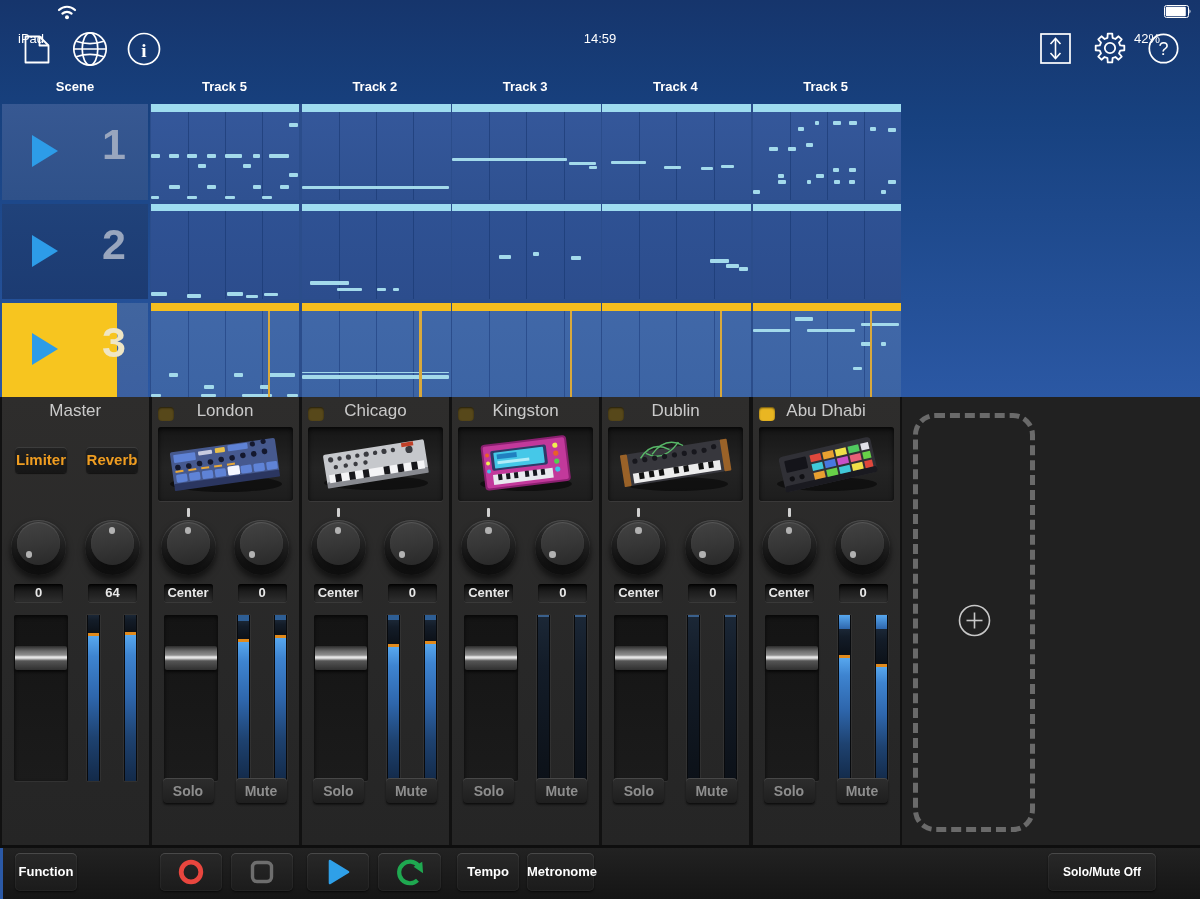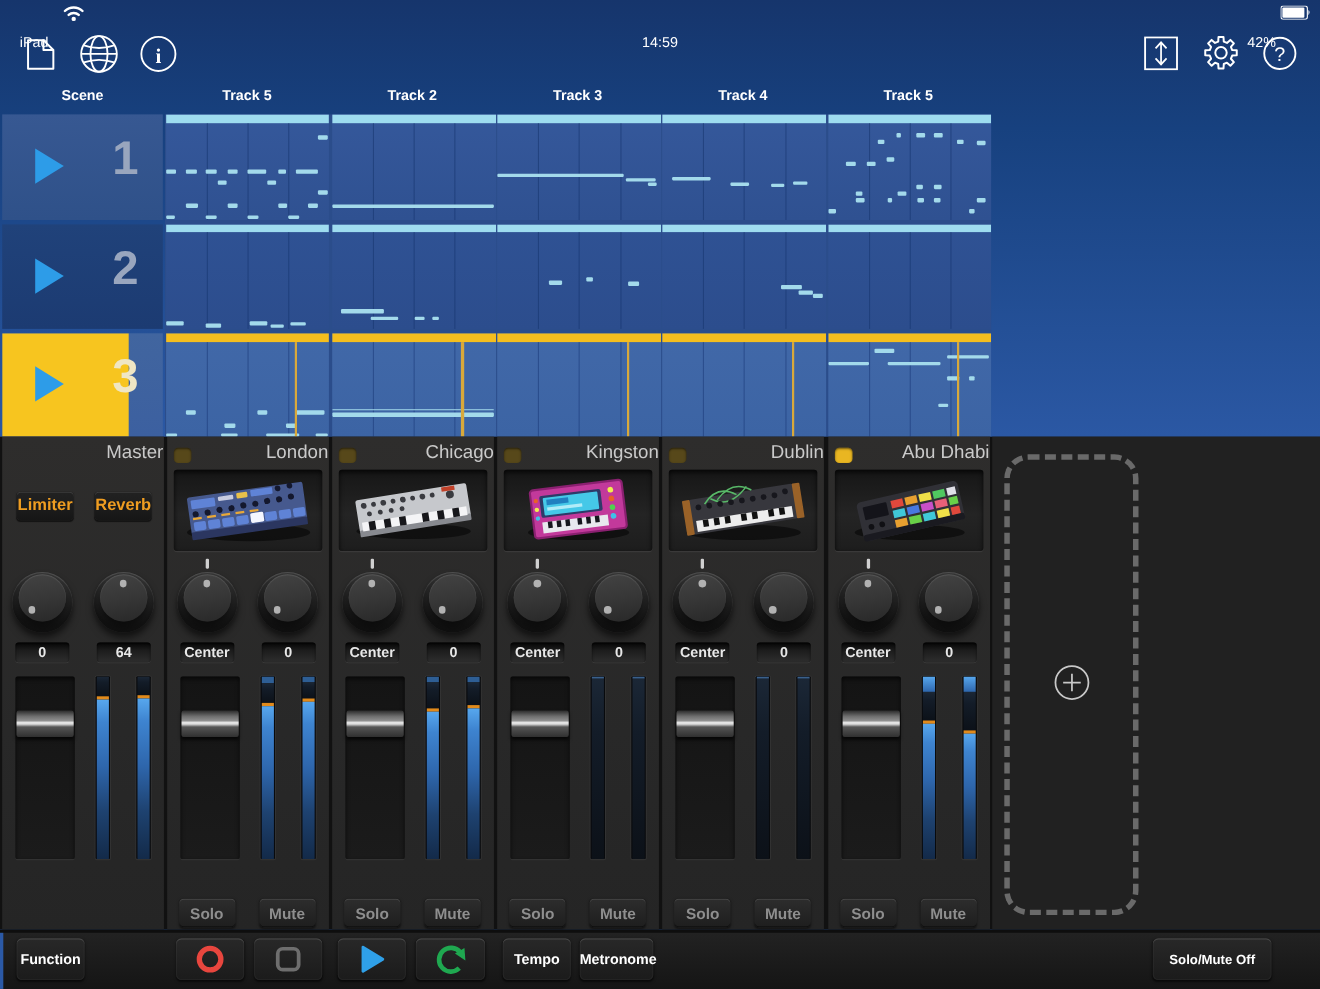--- a/index.html
+++ b/index.html
@@ -17,34 +17,34 @@
 .topbar{position:absolute;left:0;top:0;width:100%;height:7.5px;}
 .gl{position:absolute;top:7.5px;bottom:0;width:1px;}
 .note{position:absolute;background:#A3DAEB;border-radius:1px;}
 .ph{position:absolute;top:7.5px;bottom:0;width:2.5px;background:#D9A93B;}
 .ptri{position:absolute;width:0;height:0;border-style:solid;border-width:16px 0 16px 26px;border-color:transparent transparent transparent #2D9CE8;}
 .snum{position:absolute;font-size:43px;font-weight:bold;color:#99A6BE;}
 
 #mixer{position:absolute;left:0;top:397px;width:1200px;height:448px;background:#111111;}
 #mixempty{position:absolute;left:902px;top:0px;width:298px;height:448px;background:#212121;}
 .mcol{position:absolute;top:0;height:448px;background:linear-gradient(180deg,#2e2d2c 0%,#282828 60%,#252525 100%);}
-.mtitle{position:absolute;top:4px;left:0;width:100%;text-align:right;color:#CACACA;font-size:17px;}
+.mtitle{position:absolute;top:4px;left:0;width:100%;text-align:center;color:#CACACA;font-size:17px;}
 .led{position:absolute;left:6px;top:10px;width:16px;height:14px;border-radius:4px;background:#57481A;box-shadow:inset 0 1px 2px rgba(0,0,0,.6);}
 .thumb{position:absolute;left:6px;top:30px;width:135px;height:74px;background:linear-gradient(180deg,#161616,#242424 55%,#1d1d1d);border-radius:3px;box-shadow:inset 0 2px 5px rgba(0,0,0,.8),0 1px 0 rgba(255,255,255,.07);}
 .tick{position:absolute;width:3px;height:9px;background:#D0D0D0;border-radius:1px;}
 .knob{position:absolute;width:55px;height:55px;border-radius:50%;background:radial-gradient(circle at 52% 30%, #404040 0%, #303030 38%, #131313 70%, #070707 100%);box-shadow:0 5px 7px rgba(0,0,0,.55), inset 0 1px 1px rgba(255,255,255,.16);}
 .kface{position:absolute;left:6px;top:2px;width:43px;height:43px;border-radius:50%;background:linear-gradient(170deg,#434343,#373737 50%,#282828 100%);box-shadow:inset 0 1px 1px rgba(255,255,255,.12), 0 5px 7px rgba(0,0,0,.6);}
 .kdot{position:absolute;width:6.5px;height:6.5px;border-radius:50%;background:#B2B2B2;}
 .vbox{position:absolute;width:49px;height:18px;border-radius:3px;background:linear-gradient(180deg,#060606,#1c1c1c 40%,#2e2e2e);box-shadow:inset 0 1px 2px rgba(0,0,0,.8),0 1px 0 rgba(255,255,255,.08);color:#E8E8E8;font-size:13px;font-weight:bold;text-align:center;line-height:18px;}
 .ftrack{position:absolute;width:54px;height:166px;background:linear-gradient(180deg,#141414,#1b1b1b);border-radius:2px;box-shadow:inset 0 2px 4px rgba(0,0,0,.7),0 1px 0 rgba(255,255,255,.06);}
 .fhandle{position:absolute;left:1px;width:52px;height:24px;border-radius:2px;background:linear-gradient(180deg,#2c2c2c 0%,#6f6f6f 22%,#8f8f8f 38%,#efefef 46%,#cfcfcf 52%,#555 62%,#303030 100%);box-shadow:0 2px 3px rgba(0,0,0,.7);}
 .meter{position:absolute;width:13px;height:166px;background:#0B0D11;border-radius:1px;box-shadow:inset 0 1px 2px rgba(0,0,0,.8),0 0 0 1px rgba(255,255,255,.05);overflow:hidden;}
 .mfill{position:absolute;left:1px;width:11px;}
 .btn{position:absolute;border-radius:4px;background:linear-gradient(180deg,#2d2d2d,#1e1e1e);box-shadow:inset 0 1px 0 rgba(255,255,255,.13), inset 0 -1px 0 rgba(0,0,0,.5), 0 1px 2px rgba(0,0,0,.5);text-align:center;}
-.smbtn{width:51px;height:26px;color:#8E8E8E;font-size:14px;font-weight:bold;line-height:26px;top:420px;}
+.smbtn{width:51px;height:26px;color:#8E8E8E;font-size:14px;font-weight:bold;line-height:26px;top:381px;}
 .fxbtn{width:52px;height:26px;color:#EF9D21;font-size:15px;font-weight:bold;line-height:26px;top:50px;background:linear-gradient(180deg,#222,#161616);box-shadow:inset 0 1px 0 rgba(255,255,255,.12),0 1px 1px rgba(0,0,0,.6);}
 
 #toolbar{position:absolute;left:0;top:845px;width:1200px;height:54px;background:#0e0e0e;}
 #tbinner{position:absolute;left:0;top:3px;width:1200px;height:51px;background:linear-gradient(180deg,#222222,#1a1a1a 60%,#151515);}
 .tbtn{position:absolute;top:8px;height:38px;border-radius:5px;background:linear-gradient(180deg,#282828,#1b1b1b);box-shadow:inset 0 1px 0 rgba(255,255,255,.12), inset 0 0 0 1px rgba(255,255,255,.04), 0 1px 2px rgba(0,0,0,.6);color:#fff;font-size:13px;font-weight:bold;text-align:center;line-height:38px;}
 #bluesliver{position:absolute;left:0;top:3px;width:3px;height:51px;background:#2B59A6;}
 .dash{position:absolute;border:5px dashed #6A6A6A;border-radius:22px;}
 </style>
 
 </head><body>

